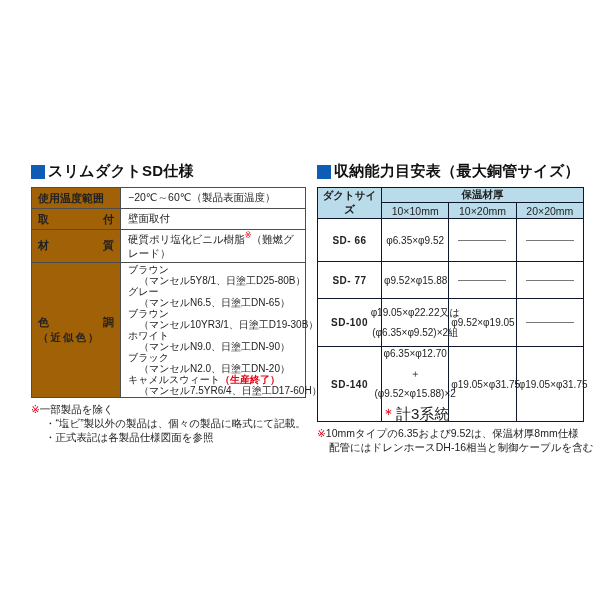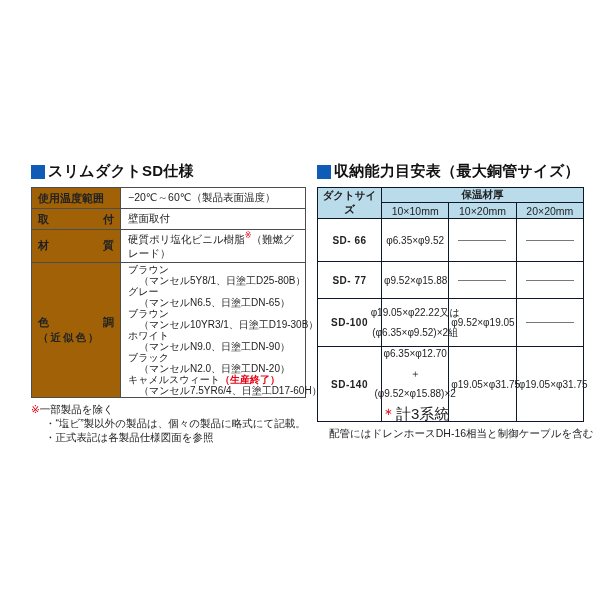--- a/index.html
+++ b/index.html
@@ -221,17 +221,18 @@
             <span class="note-small"><span class="red">＊</span><span>計3系統</span></span>
           </div>
         </td>
         <td>φ19.05×φ31.75</td>
         <td>φ19.05×φ31.75</td>
       </tr>
     </tbody>
       </table>
 
     <div class="footnote">
+      <div class="fn-line"><span class="red">※</span><span>10mmタイプの6.35および9.52は、保温材厚8mm仕様</span></div>
       <div class="fn-line fn-indent2">配管にはドレンホースDH-16相当と制御ケーブルを含む</div>
     </div>
   </section>
 
 </div>
 
 </body></html>

